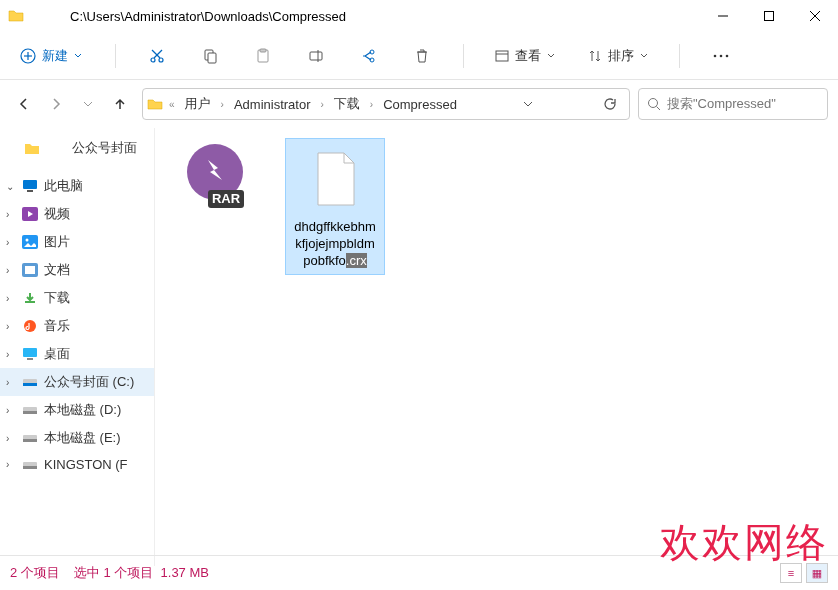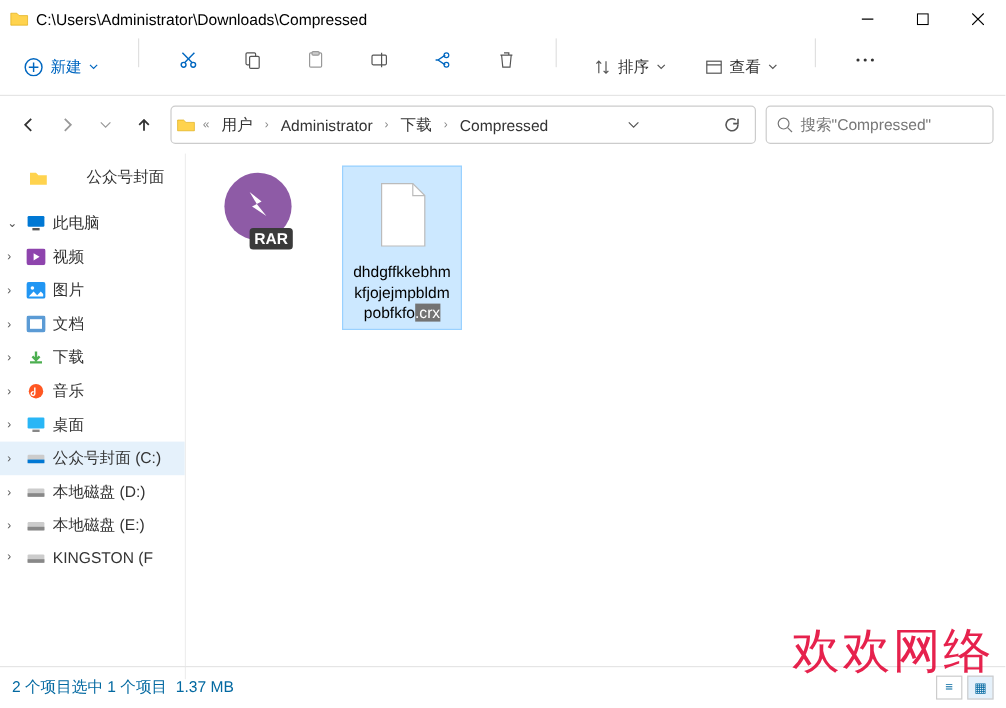--- a/index.html
+++ b/index.html
@@ -1,23 +1,23 @@
 <!DOCTYPE html>
 <html><head>
 <meta charset="utf-8">
 <style>
 * { margin: 0; padding: 0; box-sizing: border-box; font-family: "Segoe UI", "Microsoft YaHei", sans-serif; font-size: 13px; }
 body { background: #fff; width: 838px; height: 590px; overflow: hidden; position: relative; }
 
 .titlebar { height: 32px; display: flex; align-items: center; background: #fff; }
 .titlebar .folder-ico { margin: 0 6px 0 8px; }
-.titlebar .title { flex: 1; color: #000; }
+.titlebar .title { flex: 1; color: #000; margin-left: 40px; }
 .titlebar .ctrl { width: 46px; height: 32px; display: flex; align-items: center; justify-content: center; }
 
-.toolbar { height: 48px; display: flex; border-bottom: 1px solid #e5e5e5; padding: 0 10px; gap: 17px; }
+.toolbar { height: 48px; display: flex; align-items: center; border-bottom: 1px solid #e5e5e5; padding: 0 10px; gap: 17px; }
 .toolbar .new-btn { display: flex; align-items: center; gap: 6px; padding: 6px 10px; border-radius: 4px; color: #0067c0; }
 .toolbar .sep { width: 1px; height: 24px; background: #e0e0e0; margin: 0 6px; }
 .toolbar .ico-btn { width: 36px; height: 36px; display: flex; align-items: center; justify-content: center; border-radius: 4px; color: #555; }
 .toolbar .labeled { display: flex; align-items: center; gap: 6px; padding: 6px 8px; color: #333; }
 
 .navrow { height: 48px; display: flex; align-items: center; padding: 0 10px; gap: 8px; }
 .nav-arrows { display: flex; gap: 4px; }
 .nav-arrows .arr { width: 28px; height: 28px; display: flex; align-items: center; justify-content: center; color: #999; }
 .nav-arrows .arr.active { color: #333; }
 .address { flex: 1; height: 32px; border: 1px solid #ccc; border-radius: 4px; display: flex; align-items: center; padding: 0 4px; gap: 4px; }
@@ -36,21 +36,21 @@
 .sb-label { color: #333; }
 
 .content { flex: 1; padding: 10px; display: flex; gap: 20px; align-items: flex-start; }
 .file { width: 100px; text-align: center; }
 .file .icon-box { width: 96px; height: 76px; display: flex; align-items: center; justify-content: center; margin: 0 auto; }
 .file .name { font-size: 12px; line-height: 1.3; word-break: break-all; padding: 2px 4px; }
 .file.selected { border: 1px solid #99d1ff; background: #cce8ff; padding: 2px; }
 .file.selected .name { background: #cce8ff; }
 .sel-ext { background: #737373; color: #fff; }
 
-.statusbar { position: absolute; bottom: 0; left: 0; right: 0; height: 24px; border-top: 1px solid #e5e5e5; display: flex; align-items: center; padding: 17px 10px; color: #0369a1; font-size: 12px; }
+.statusbar { position: absolute; bottom: 0; left: 0; right: 0; height: 24px; border-top: 1px solid #e5e5e5; display: flex; align-items: center; padding: 17px 10px; gap: 14px; color: #be185d; font-size: 12px; }
 .statusbar .view-icons { margin-left: auto; display: flex; gap: 4px; }
 .statusbar .vbtn { width: 22px; height: 20px; border: 1px solid #ccc; display: flex; align-items: center; justify-content: center; font-size: 11px; }
 
 .watermark { position: absolute; bottom: 20px; right: 10px; color: #e40b3a; font-size: 40px; font-family: "Microsoft YaHei", sans-serif; opacity: 0.9; pointer-events: none; letter-spacing: 2px; }
 
 svg { display: block; }
 </style>
 </head>
 <body>
 
@@ -126,33 +126,33 @@
       </svg>
     </div>
   <div class="ico-btn">
       <svg width="16" height="16">
         <path d="M4 4 h8 l-1 10 h-6 z M3 4 h10 M6 2 h4 v2" fill="none" stroke="#555"></path>
       </svg>
     </div>
   <div class="sep"></div>
   <div class="labeled">
     <svg width="14" height="14">
-        <path d="M4 2 v10 M2 4 l2-2 l2 2 M10 12 v-10 M8 10 l2 2 l2-2" fill="none" stroke="#555"></path>
-      </svg>
-    <span>排序</span>
+        <rect x="1" y="2" width="12" height="10" fill="none" stroke="#555"></rect>
+        <line x1="1" y1="5" x2="13" y2="5" stroke="#555"></line>
+      </svg>
+    <span>查看</span>
     <svg width="8" height="8">
         <path d="M1 2 L4 5 L7 2" fill="none" stroke="#555"></path>
       </svg>
   </div>
   <div class="labeled">
     <svg width="14" height="14">
-        <rect x="1" y="2" width="12" height="10" fill="none" stroke="#555"></rect>
-        <line x1="1" y1="5" x2="13" y2="5" stroke="#555"></line>
-      </svg>
-    <span>查看</span>
+        <path d="M4 2 v10 M2 4 l2-2 l2 2 M10 12 v-10 M8 10 l2 2 l2-2" fill="none" stroke="#555"></path>
+      </svg>
+    <span>排序</span>
     <svg width="8" height="8">
         <path d="M1 2 L4 5 L7 2" fill="none" stroke="#555"></path>
       </svg>
   </div>
   <div class="sep"></div>
   <div class="ico-btn">
       <svg width="16" height="4">
         <circle cx="2" cy="2" r="1.3" fill="#333"></circle>
         <circle cx="8" cy="2" r="1.3" fill="#333"></circle>
         <circle cx="14" cy="2" r="1.3" fill="#333"></circle>

